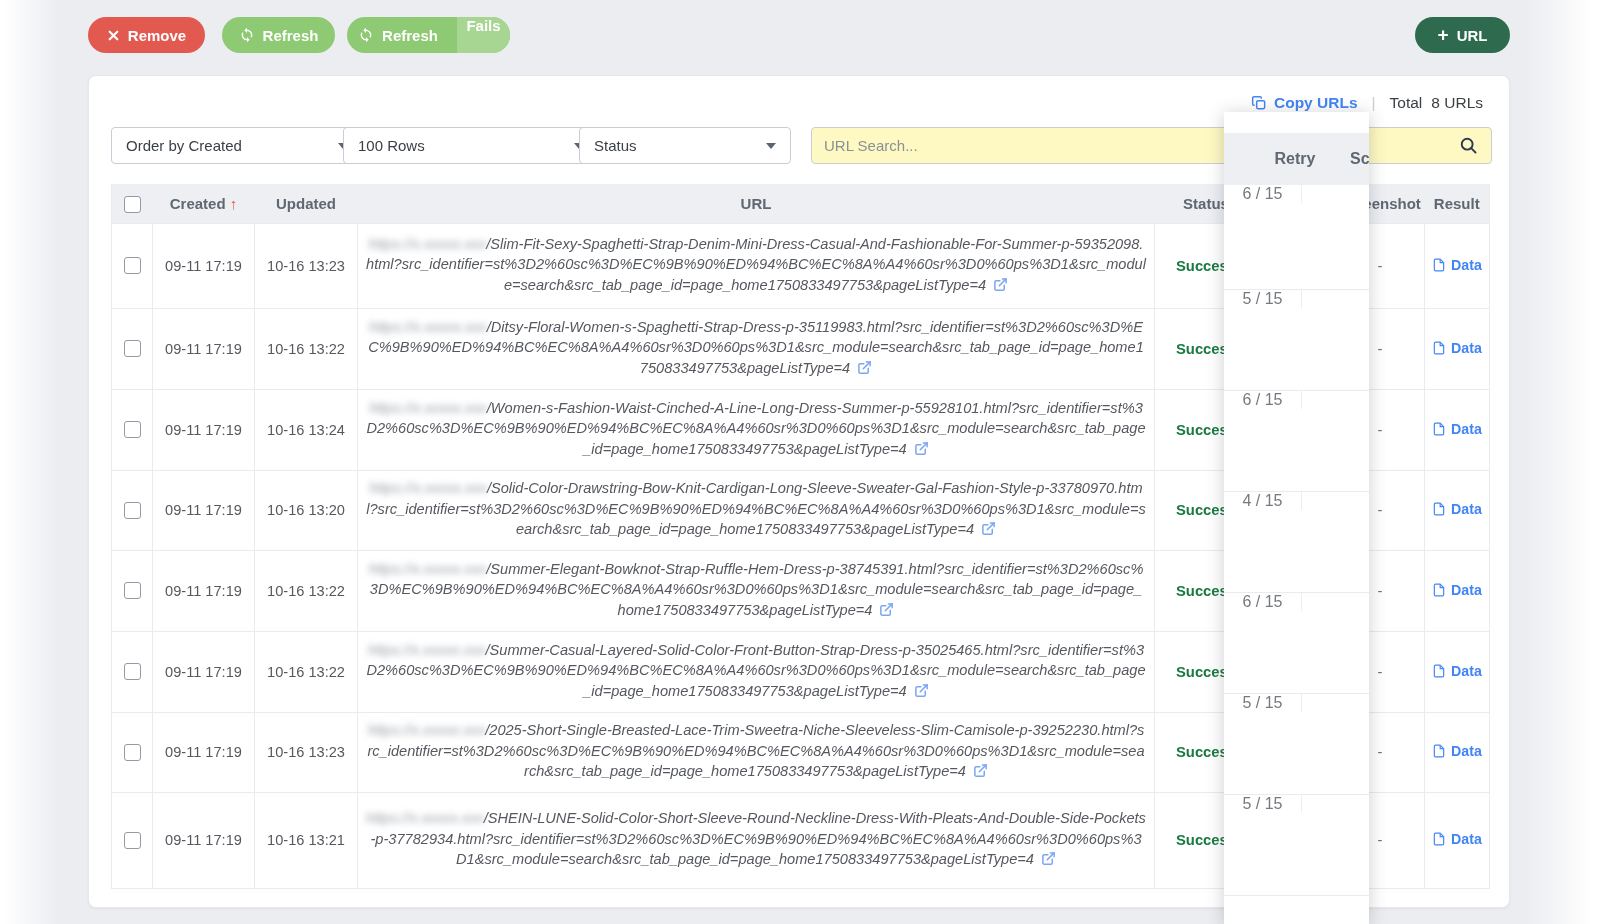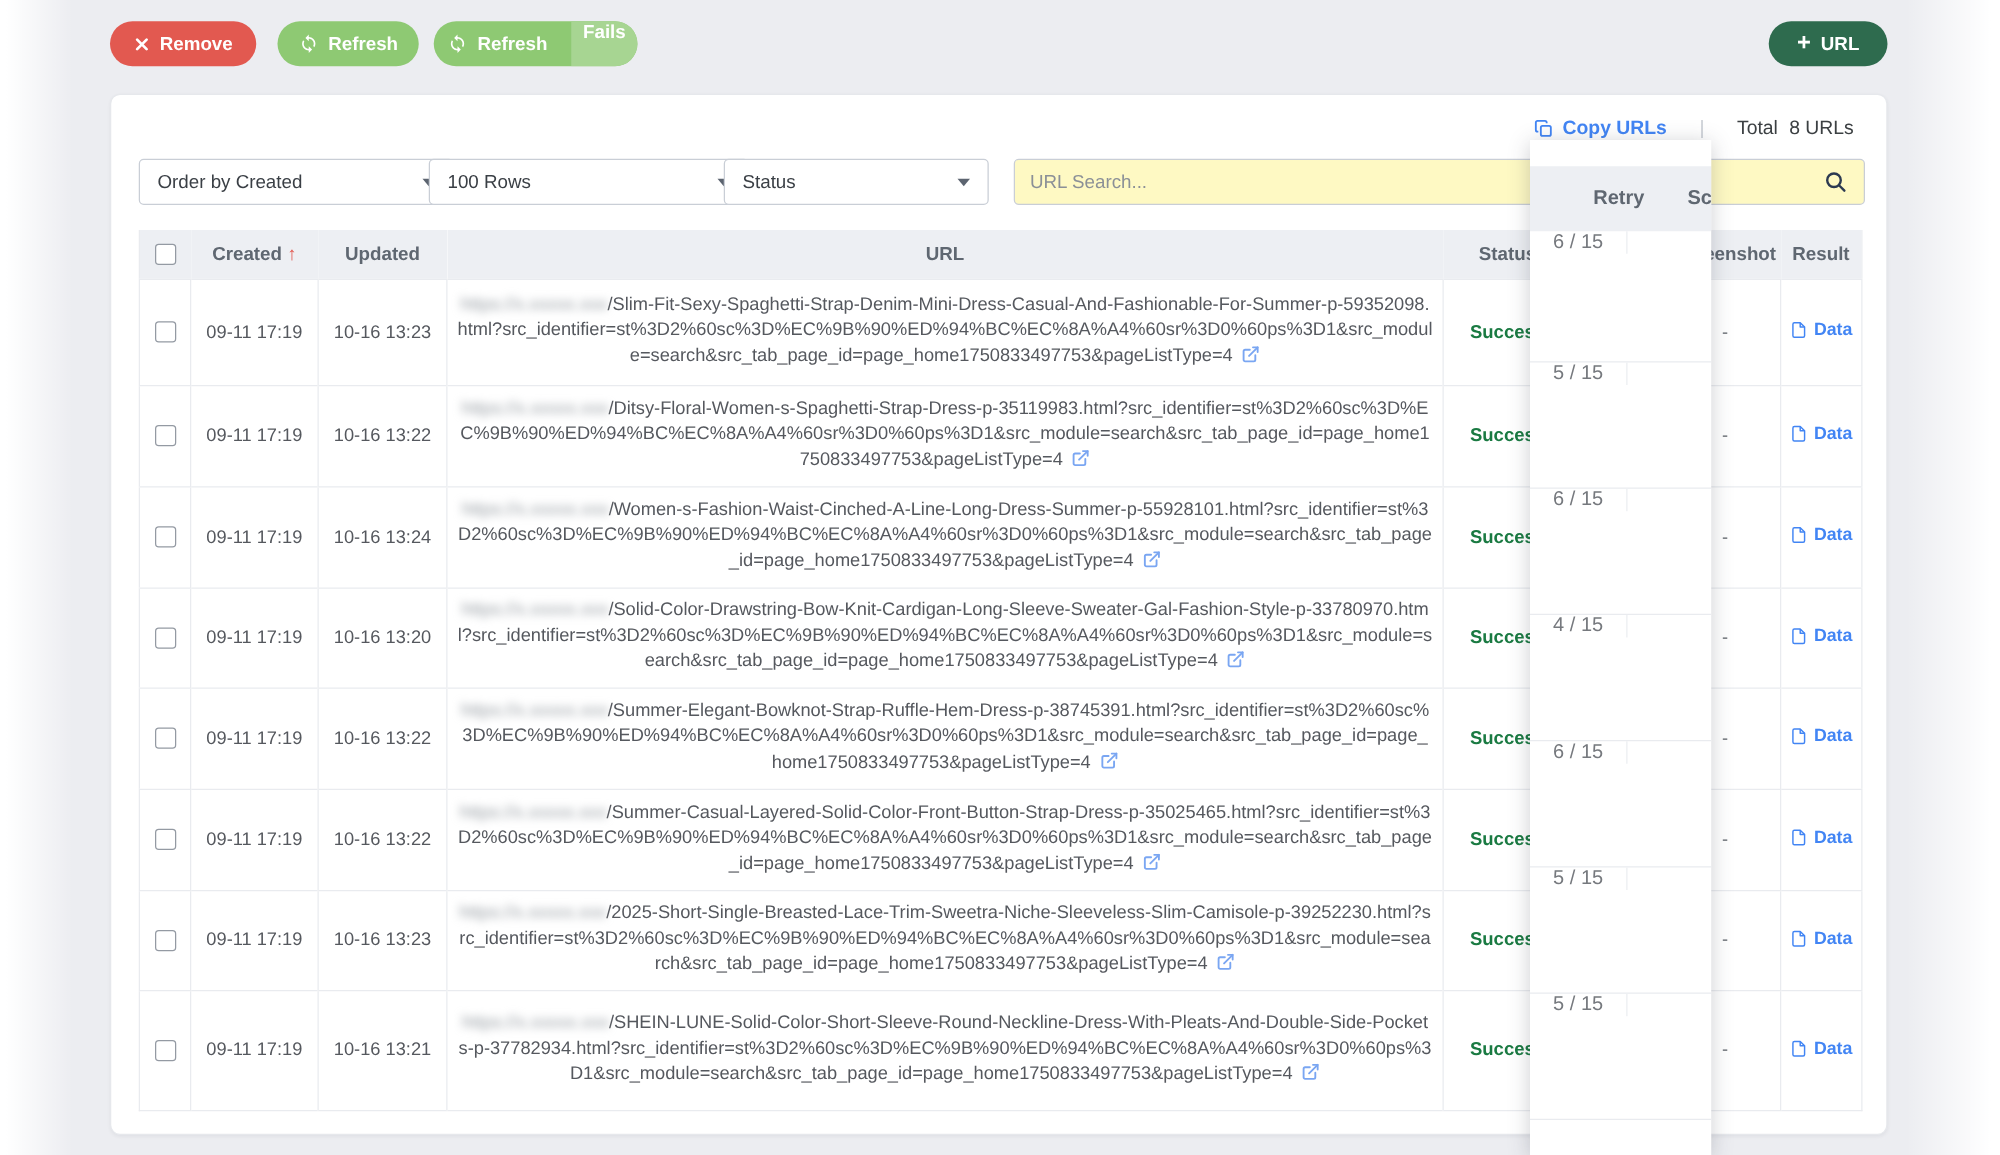--- a/index.html
+++ b/index.html
@@ -29,21 +29,21 @@
   .btn-refresh-fails .fails-seg{width:53px; height:100%; background:var(--button_green_light);
     display:flex; align-items:flex-start; justify-content:center;}
   .btn-url{left:1415px; width:95px; background:var(--dark_green);}
   .btn svg{flex:0 0 auto;}
   .plus-glyph{font-size:19px; font-weight:bold; line-height:1; margin-top:-2px;}
 
   
   .card{position:absolute; left:88px; top:75px; width:1422px; height:833px; background:#fff;
     border:1px solid #e6e8ec; border-radius:8px; box-shadow:0 1px 3px rgba(25,28,35,.05);}
 
-  .summary{position:absolute; top:18px; right:26px; display:flex; align-items:center; gap:26px; font-size:15.5px;}
+  .summary{position:absolute; top:18px; right:26px; display:flex; align-items:center; gap:14px; font-size:15.5px;}
   .copy-urls{display:flex; align-items:center; gap:7px; color:var(--accent_blue); font-weight:bold; cursor:pointer;}
   .summary .divider{color:#c9cdd3; font-weight:normal;}
   .total{color:var(--text_dark); font-weight:normal; display:flex; gap:9px;}
 
   
   .filters{position:absolute; left:0; top:51px; width:100%; height:37px;}
   .select{position:absolute; top:0; height:37px; background:#fff; border:1px solid #c9ced6;
     border-radius:4px; display:flex; align-items:center; justify-content:space-between;
     padding:0 14px; font-size:15px; color:#3a3f45; cursor:pointer;}
   .select-order{left:22px; width:252px;}
@@ -59,21 +59,21 @@
 
   
   .url-table{position:absolute; left:22px; top:108px; width:1378px; border-collapse:collapse;
     table-layout:fixed; border-left:1px solid var(--border); border-right:1px solid var(--border);
     border-bottom:1px solid var(--border);}
   .url-table thead tr{height:39px; background:var(--header_bg);}
   .url-table th{font-size:15px; font-weight:bold; color:var(--header_text); text-align:center; white-space:nowrap; overflow:hidden;}
   .url-table tbody td{border-top:1px solid var(--border); vertical-align:middle;
     font-size:14.6px; color:var(--text_body); text-align:center; overflow:hidden;}
   .url-table tbody td + td{border-left:1px solid var(--border);}
-  td.url-cell{text-align:left; padding:6px 8px; line-height:20.5px; word-break:break-all;}
+  td.url-cell{text-align:left; padding:6px 8px; line-height:20.5px; word-break:break-all;font-style:italic;}
   .blur-domain{color:#9aa0a6; filter:blur(3.2px); user-select:none;}
   .ext-link{display:inline-block; vertical-align:-2px; margin-left:7px; cursor:pointer;}
   .status-ok{color:var(--success_green); font-weight:bold; font-size:14.8px;}
   .dash{color:#6d7277;}
   .data-link{display:inline-flex; align-items:center; gap:5px; color:var(--accent_blue);
     font-weight:bold; font-size:14.2px; cursor:pointer;}
   .sort-arrow{color:var(--danger_red); font-weight:bold; font-size:15px;}
   input[type="checkbox"]{appearance:none; -webkit-appearance:none; width:17px; height:17px;
     border:1.6px solid #949aa3; border-radius:3px; background:#fff; cursor:pointer; vertical-align:middle;}
 

